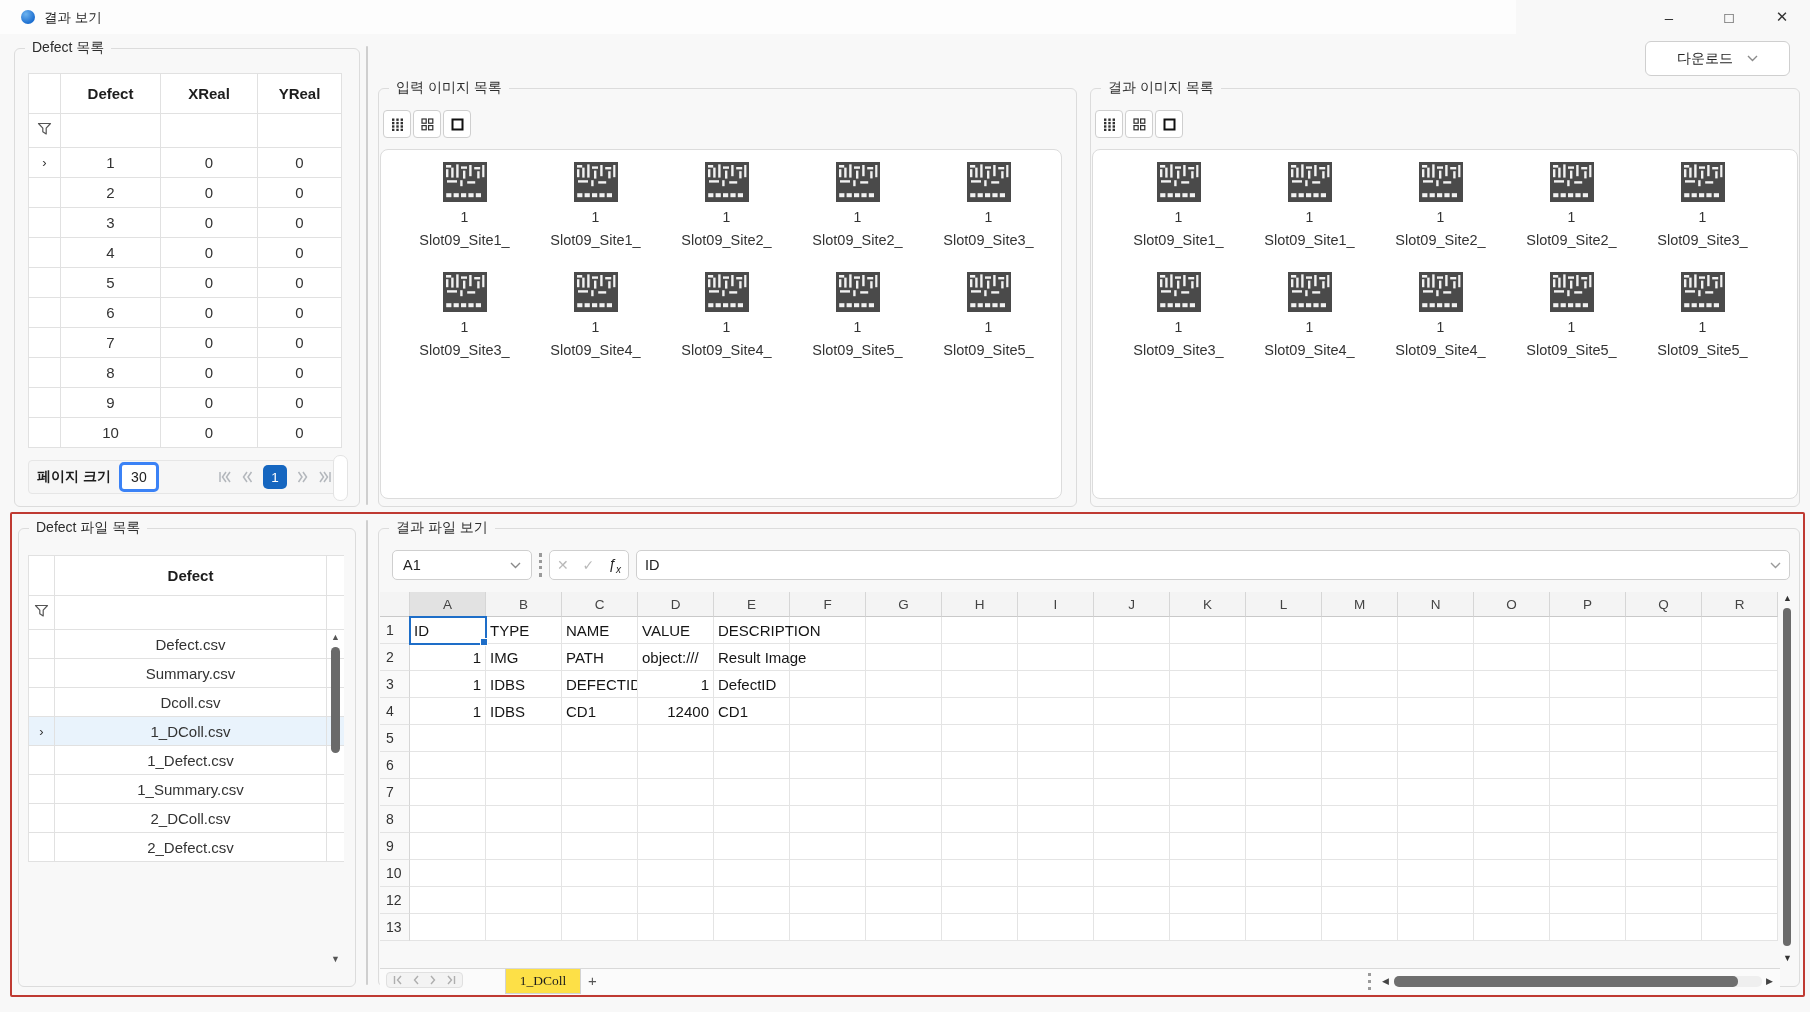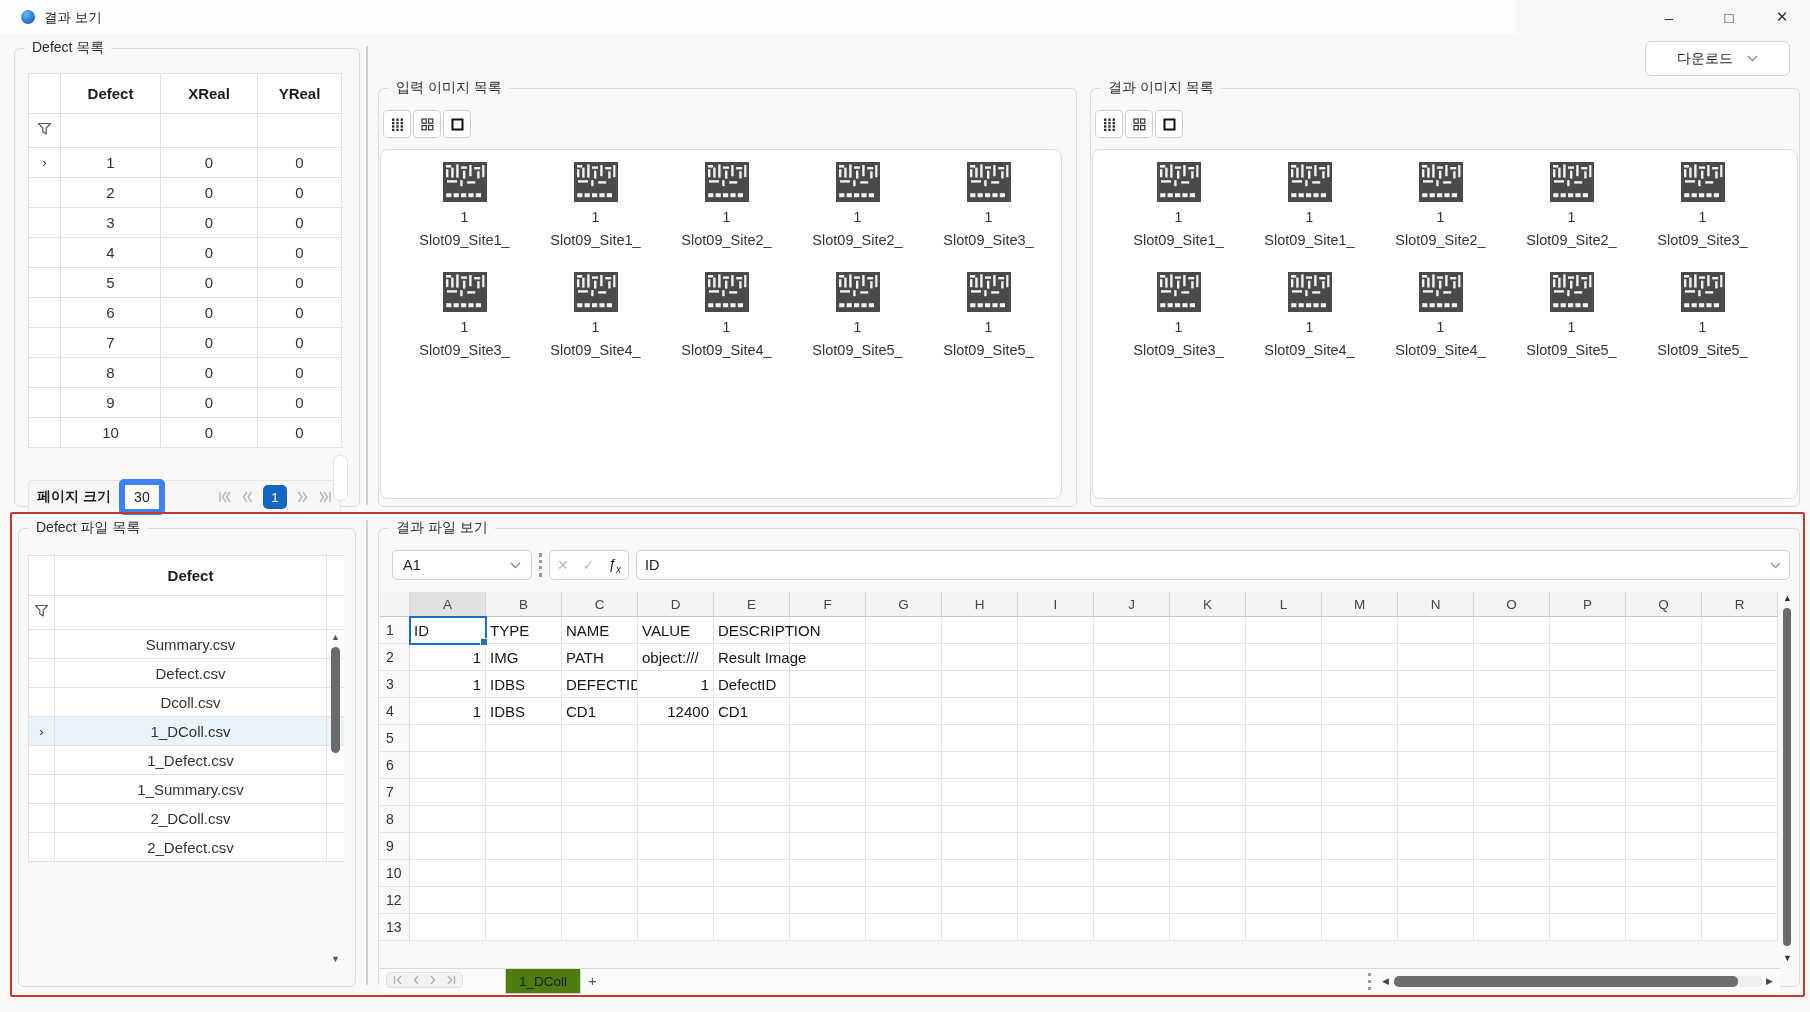--- a/index.html
+++ b/index.html
@@ -25,21 +25,21 @@
   .dtable{border-collapse:collapse;table-layout:fixed;background:#fff;font-size:15px;}
   .dtable th,.dtable td{border:1px solid #e1e1e1;text-align:center;overflow:hidden;white-space:nowrap;padding:0;}
   .dtable thead th{height:39px;font-weight:bold;color:#1d1d1d;background:#fff;}
   .dtable tr.filter td{height:33px;background:#fff;}
   .dtable tbody td{height:29px;color:#333;}
   .ind{color:#777;font-size:13px;}
   
   .pager{display:flex;align-items:center;background:#f6f6f6;border:1px solid #e6e6e6;border-radius:4px;
     height:34px;box-sizing:border-box;padding:0 8px;}
   .pager-label{font-weight:bold;font-size:14px;color:#1d1d1d;margin-right:8px;}
-  .pager-size{width:34px;height:24px;background:#fff;border:6px solid #3b82f6;border-radius:5px;
+  .pager-size{width:34px;height:24px;background:#fff;border:3px solid #3b82f6;border-radius:5px;
     display:flex;align-items:center;justify-content:center;font-size:14px;color:#222;}
   .pager-nav{margin-left:auto;display:flex;align-items:center;gap:10px;}
   .pager-cur{width:24px;height:24px;border-radius:5px;background:#1566c0;color:#fff;font-size:13.5px;
     display:flex;align-items:center;justify-content:center;}
   .pill{background:#fff;border:1px solid #e3e3e3;border-radius:7px;}
   
   .toolbtn{width:26px;height:26px;background:#fff;border:1px solid #cfcfcf;border-radius:4px;
     display:flex;align-items:center;justify-content:center;}
   .imgbox{background:#fff;border:1px solid #dcdcdc;border-radius:8px;overflow:hidden;}
   .thumbrow{display:flex;}
@@ -82,22 +82,22 @@
   .scell{box-sizing:border-box;width:76px;height:27px;border-right:1px solid #e4e4e4;border-bottom:1px solid #e4e4e4;
     font-size:15px;color:#151515;display:flex;align-items:center;padding:0 4px;white-space:nowrap;overflow:visible;}
   .scell.num{justify-content:flex-end;}
   .scell.clip{overflow:hidden;}
   .a1sel{box-sizing:border-box;border:2px solid #1e6ec8;pointer-events:none;}
   .a1handle{position:absolute;right:-3px;bottom:-3px;width:6px;height:6px;background:#1e6ec8;border:1px solid #fff;}
   
   .sheetbar{background:#fbfbfb;border-top:1px solid #d9d9d9;}
   .navbox{display:flex;align-items:center;gap:9px;background:#f3f3f3;border:1px solid #e0e0e0;border-radius:4px;
     padding:2px 6px;}
-  .sheettab{background:#4d7c0f;border:1px solid #d2d2d2;border-top:none;display:flex;align-items:center;
-    justify-content:center;font-size:13.5px;color:#1d1d1d;}
+  .sheettab{background:#fde047;border:1px solid #d2d2d2;border-top:none;display:flex;align-items:center;
+    justify-content:center;font-size:13.5px;color:#1d1d1d;font-family:Liberation Serif, serif;}
   .plus{font-size:15px;color:#555;}
   .scrollh{height:11px;border-radius:5px;background:#6f6f6f;}
   .track{background:#efefef;border-radius:5px;}
 </style>
 </head>
 <body>
 
 <div class="abs titlebar">
   <div class="abs app-icon"></div>
   <div class="abs app-title">결과 보기</div>
@@ -192,21 +192,21 @@
         <td>0</td>
       </tr>
       <tr class="drow">
         <td class="ind"></td>
         <td>10</td>
         <td>0</td>
         <td>0</td>
       </tr>
     </tbody>
 </table>
-<div class="abs pager" style="left:28px;top:460px;width:313px;box-sizing:border-box;margin-top:20px;">
+<div class="abs pager" style="left:28px;top:460px;width:313px;box-sizing:border-box;">
   <span class="pager-label">페이지 크기</span>
   <span class="pager-size">30</span>
   <span class="pager-nav">
     <svg width="13" height="12" viewBox="0 0 13 12">
         <g fill="none" stroke="#b3b7bc" stroke-width="1.5">
           <path d="M2 1 V11"></path>
           <path d="M8 1 L4.5 6 L8 11"></path>
           <path d="M12 1 L8.5 6 L12 11"></path>
         </g>
       </svg>
@@ -919,26 +919,26 @@
     <path d="M1.5 1.5 H13.5 L9.2 6.2 V12 L5.8 9.8 V6.2 Z" fill="none" stroke="#555" stroke-width="1.2" stroke-linejoin="round"></path>
   </svg>
 </td>
           <td></td>
           <td></td>
       </tr>
     </tbody>
     <tbody id="file-tbody">
         <tr>
           <td class="ind"></td>
-          <td class="fclip">Summary.csv</td>
+          <td class="fclip">Defect.csv</td>
           <td></td>
         </tr>
         <tr>
           <td class="ind"></td>
-          <td class="fclip">Defect.csv</td>
+          <td class="fclip">Summary.csv</td>
           <td></td>
         </tr>
         <tr>
           <td class="ind"></td>
           <td class="fclip">Dcoll.csv</td>
           <td></td>
         </tr>
         <tr class="sel">
           <td class="ind">›</td>
           <td class="fclip">1_DColl.csv</td>

